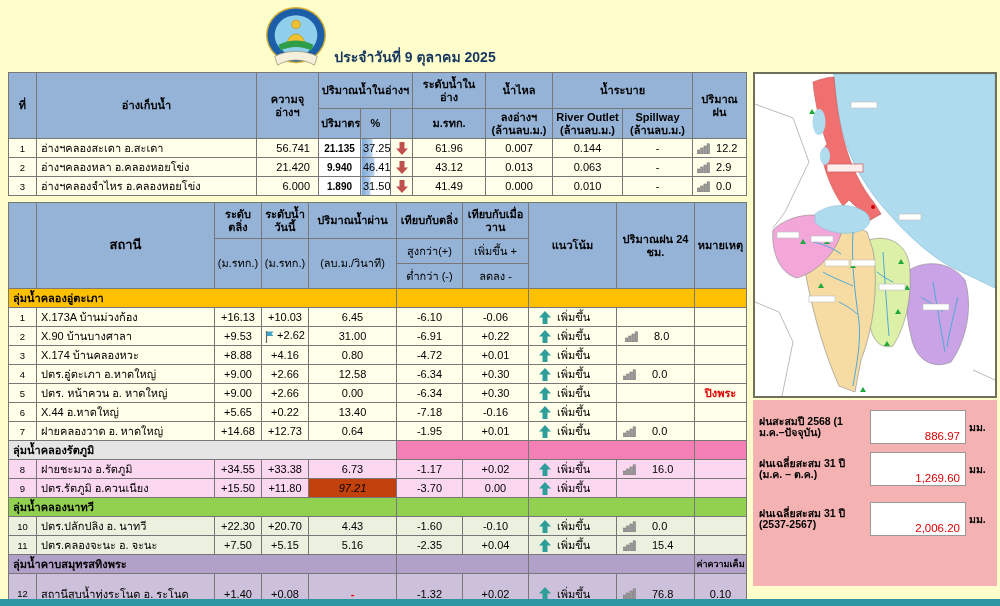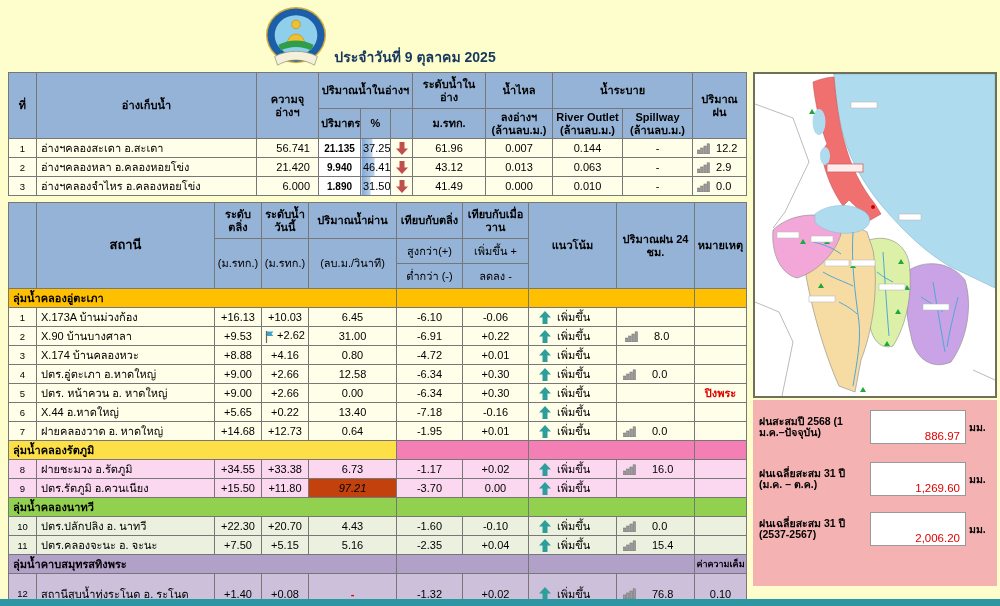--- a/index.html
+++ b/index.html
@@ -29,21 +29,21 @@
   .raincell{text-align:left;padding-left:6px;}
   .red{color:#E00000;}
   .link{color:#E00000;font-weight:bold;text-decoration:underline;text-align:center;}
   .ic{vertical-align:middle;}
   .flex{display:flex;align-items:center;gap:6px;justify-content:flex-start;}
   
   .mapbox{position:absolute;left:753px;top:72px;width:244px;height:326px;border:2px solid #70705a;
           background:#fff;box-sizing:border-box;}
   .rainpanel{position:absolute;left:753px;top:400px;width:244px;height:186px;background:#F5B2B2;box-sizing:border-box;padding:2px 6px;}
   .rain-row{display:flex;align-items:center;height:22px;}
-  .rr1{margin-top:14px;}.rr2{margin-top:30px;justify-content:space-between;}.rr3{margin-top:28px;}
+  .rr1{margin-top:14px;}.rr2{margin-top:20px;justify-content:space-between;}.rr3{margin-top:28px;}
   .rain-label{flex:1;font-size:10.5px;font-weight:bold;line-height:1.05;}
   .rain-box{width:96px;height:19px;background:#fff;border:1px solid #999;color:#E00000;
             text-align:right;font-size:11.5px;line-height:19px;padding:16px 5px;box-sizing:border-box;}
   .rain-unit{width:22px;font-weight:bold;font-size:10.5px;margin-left:3px;}
   .bottombar{position:absolute;left:0;top:599px;width:1000px;height:7px;background:#2D96A3;}
 </style>
 </head>
 <body>
 
 <div class="page">
@@ -399,21 +399,21 @@
                     <rect x="6.9" y="3" width="2.4" height="8"></rect>
                     <rect x="10.1" y="0.8" width="2.4" height="10.2"></rect>
                   </g>
                 </svg>
                 <span style="margin-left:10px">0.0</span>
               </span>
             </td>
             <td class="num" style="background: rgb(254, 254, 233);"></td>
           </tr>
           <tr class="band" style="height: 17px;">
-            <td colspan="5" class="" style="background: #fde047;">ลุ่มน้ำคลองรัตภูมิ</td>
+            <td colspan="5" class="" style="background: #e5e5e5;">ลุ่มน้ำคลองรัตภูมิ</td>
             <td colspan="2" class="" style="background: rgb(244, 127, 181);"></td>
             <td colspan="2" class="" style="background: rgb(244, 127, 181);"></td>
             <td colspan="1" class="" style="background: rgb(244, 127, 181); font-size: 9px; text-align: center; padding: 0px;"></td>
           </tr>
           <tr style="height: 19px;">
             <td class="num" style="background: rgb(251, 215, 240); font-size: 9.5px;">8</td>
             <td class="name" style="background: rgb(251, 215, 240);">ฝายชะมวง อ.รัตภูมิ</td>
             <td class="num" style="background: rgb(251, 215, 240);">+34.55</td>
             <td class="num" style="background: rgb(251, 215, 240);"><span>+33.38</span></td>
             <td class="num" style="background: rgb(251, 215, 240);">6.73</td>

